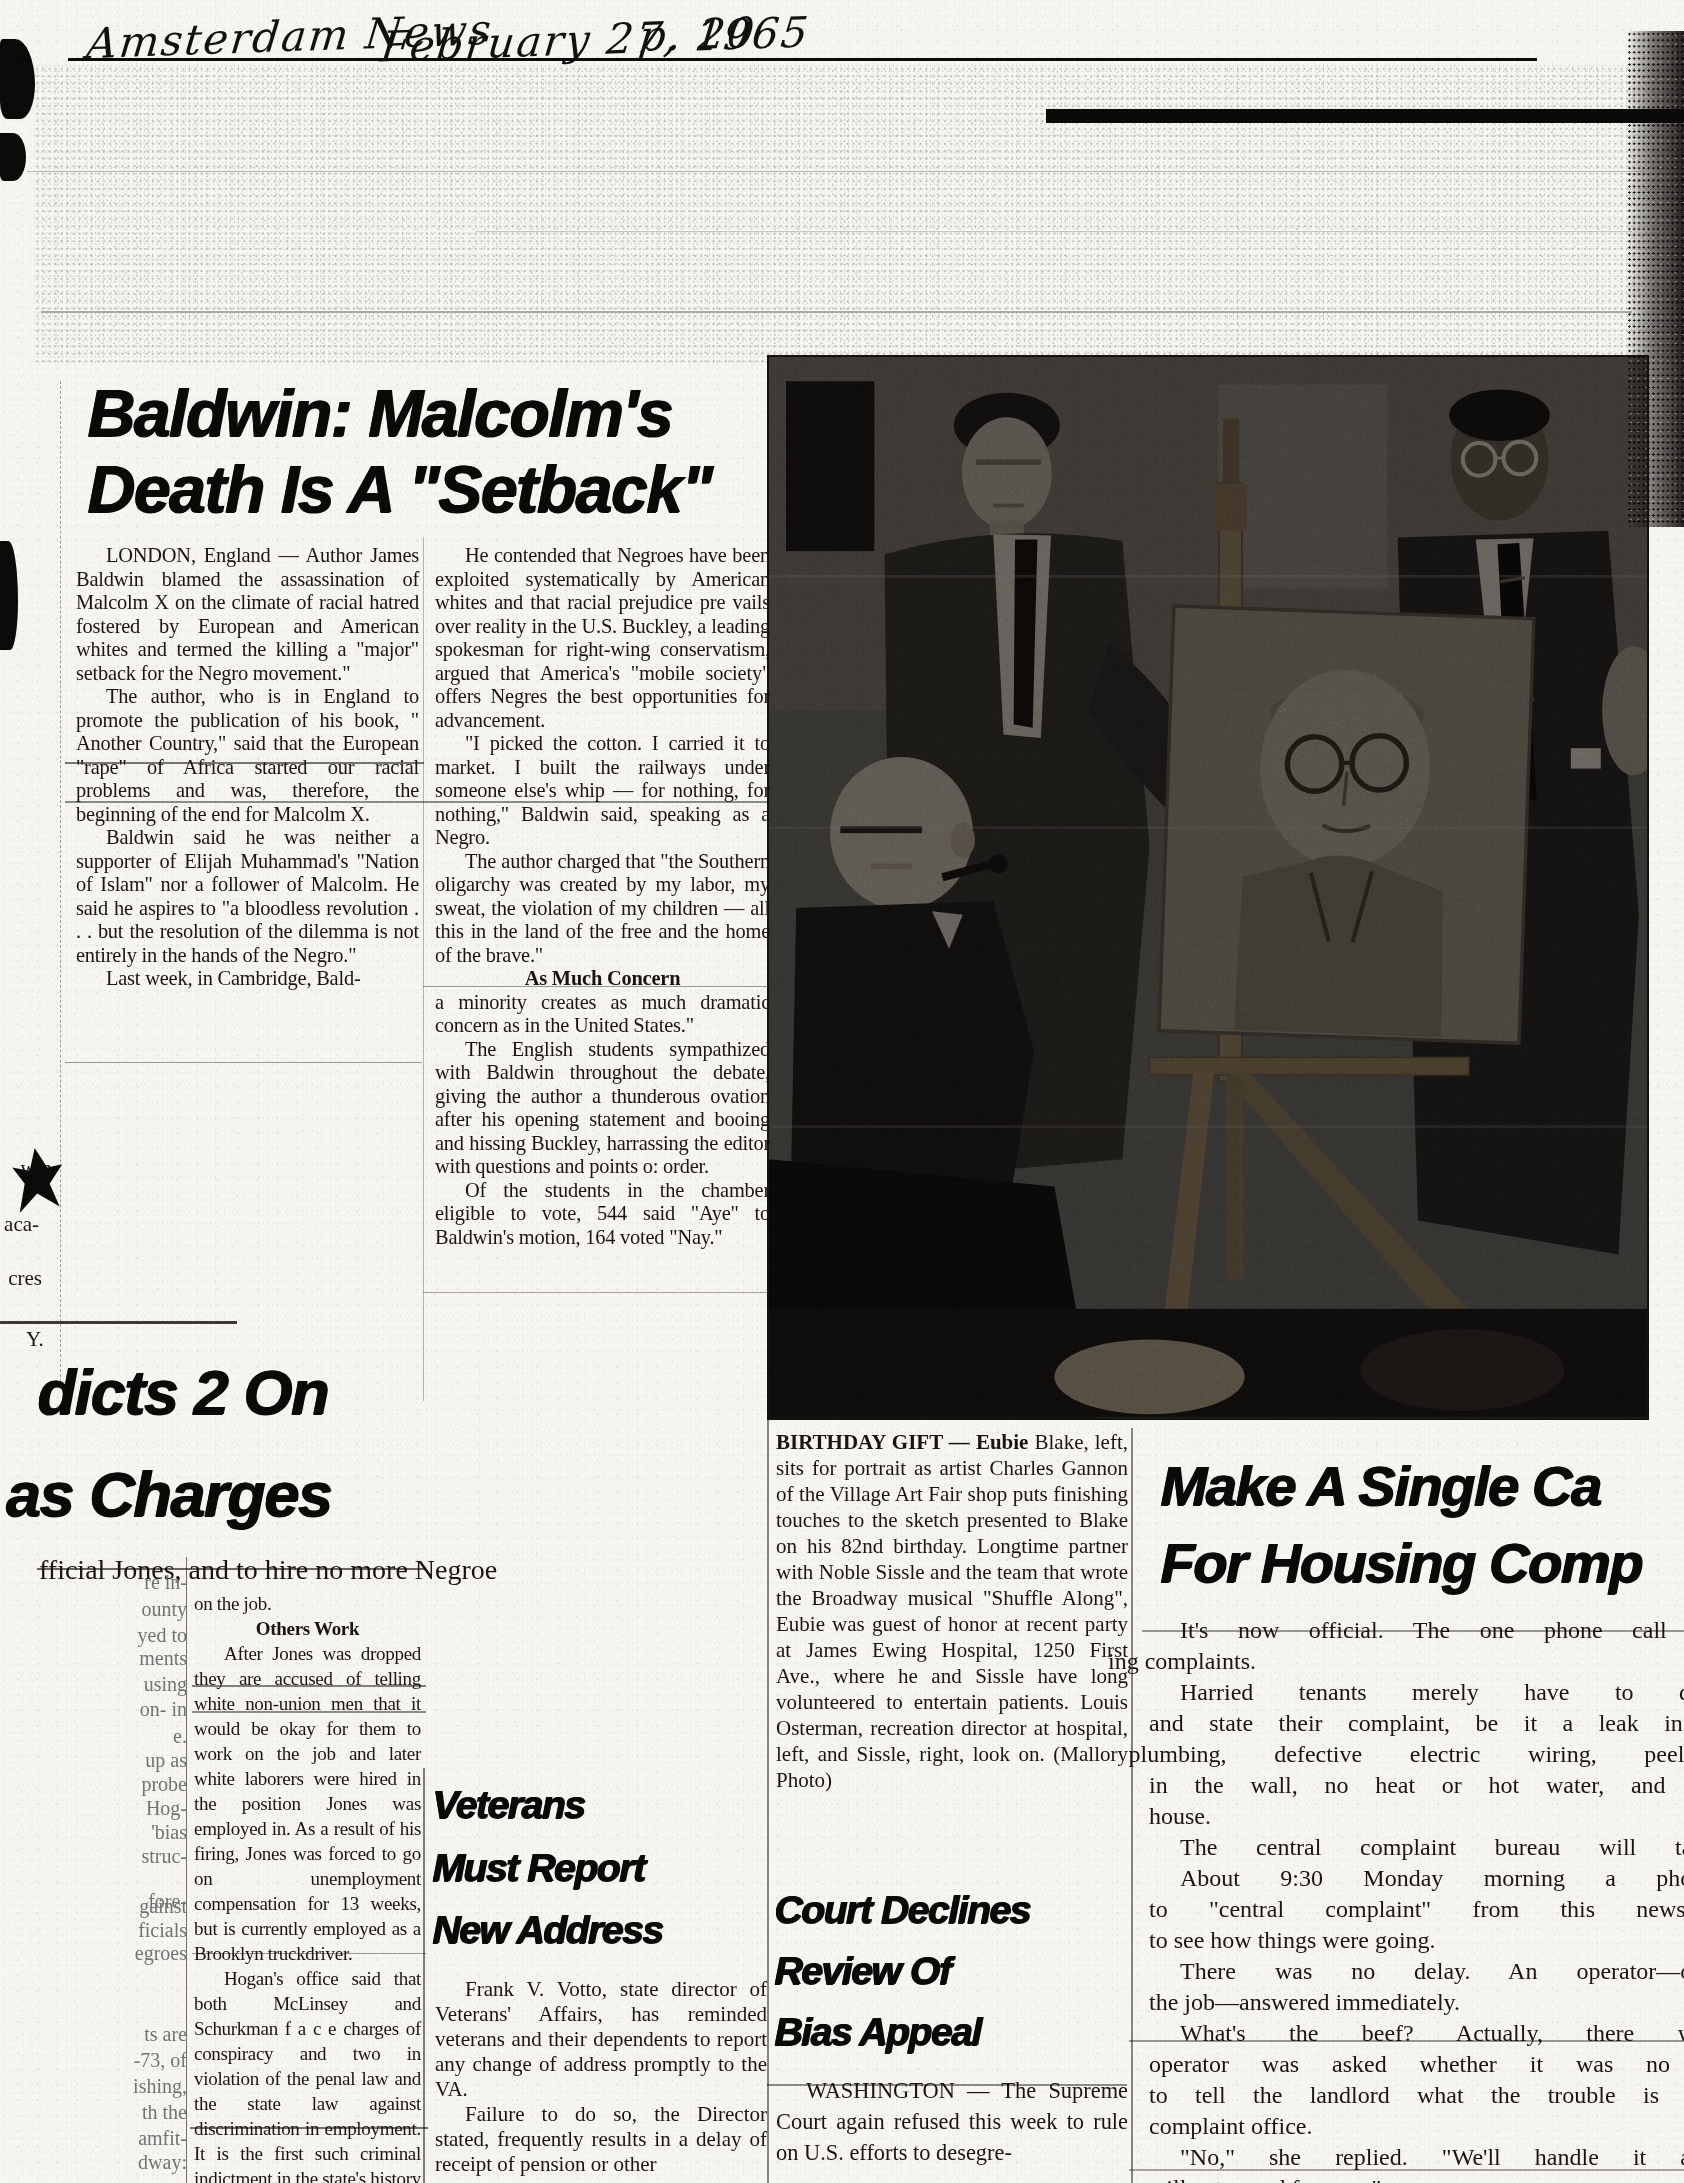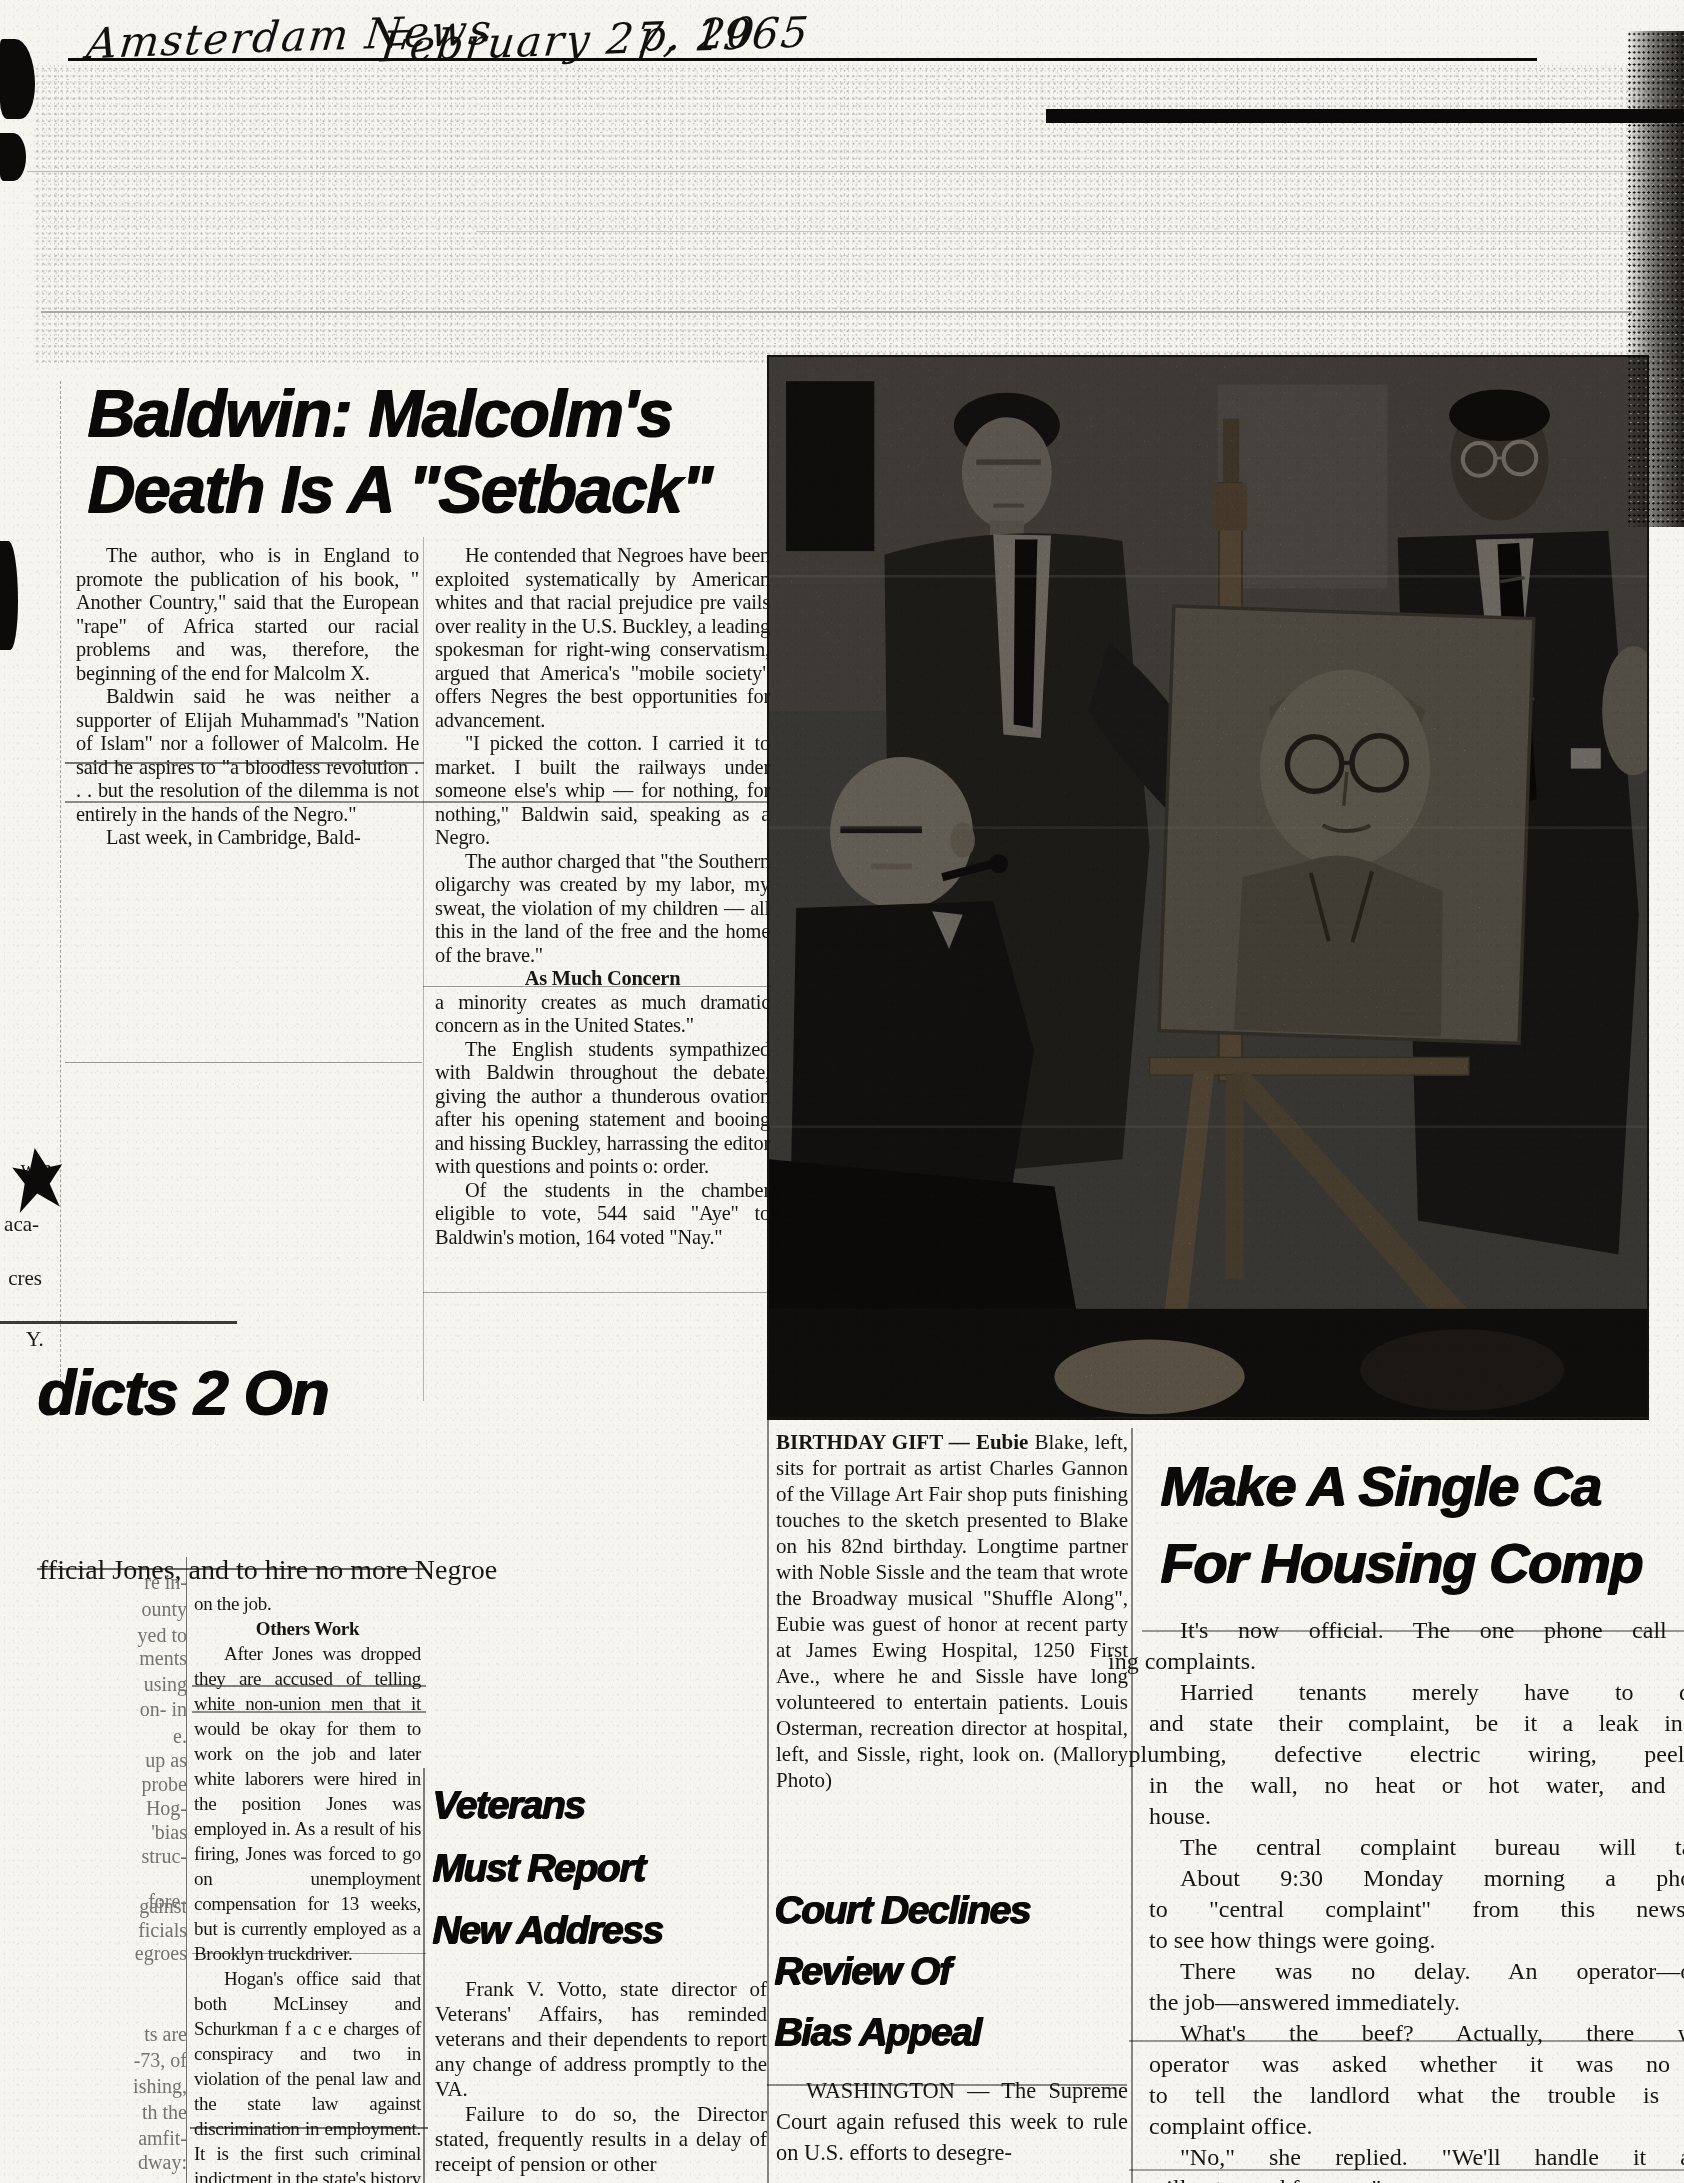--- a/index.html
+++ b/index.html
@@ -105,20 +105,21 @@
   <div class="vrule" style="left:186px;top:1557px;width:1.4px;height:626px;opacity:.6;"></div>
   <div class="vrule" style="left:423px;top:537px;width:1.4px;height:864px;opacity:.3;"></div>
   <div class="vrule" style="left:423px;top:1768px;width:2px;height:415px;opacity:.55;"></div>
   <div class="vrule" style="left:767px;top:1416px;width:2px;height:768px;opacity:.5;"></div>
   <div class="vrule" style="left:1131px;top:1428px;width:2px;height:755px;opacity:.5;"></div>
 
   <div class="head h-baldwin" style="left:87px;top:375px;">Baldwin: Malcolm's</div>
   <div class="head h-baldwin" style="left:87px;top:451px;">Death Is A "Setback"</div>
 
   <div class="col bald" style="left:76px;top:544px;">
+    <p>LONDON, England — Author James Baldwin blamed the assassination of Malcolm X on the climate of racial hatred fostered by European and American whites and termed the killing a "major" setback for the Negro movement."</p>
     <p>The author, who is in England to promote the publication of his book, " Another Country," said that the European "rape" of Africa started our racial problems and was, therefore, the beginning of the end for Malcolm X.</p>
     <p>Baldwin said he was neither a supporter of Elijah Muhammad's "Nation of Islam" nor a follower of Malcolm. He said he aspires to "a bloodless revolution . . . but the resolution of the dilemma is not entirely in the hands of the Negro."</p>
     <p>Last week, in Cambridge, Bald-</p>
   </div>
 
   <div class="col bald" style="left:435px;top:544px;width:335px;">
     <p>He contended that Negroes have been exploited systematically by American whites and that racial prejudice pre vails over reality in the U.S. Buckley, a leading spokesman for right-wing conservatism, argued that America's "mobile society" offers Negres the best opportunities for advancement.</p>
     <p>"I picked the cotton. I carried it to market. I built the railways under someone else's whip — for nothing, for nothing," Baldwin said, speaking as a Negro.</p>
     <p>The author charged that "the Southern oligarchy was created by my labor, my sweat, the violation of my children — all this in the land of the free and the home of the brave."</p>
     <p class="subhead">As Much Concern</p>
@@ -206,20 +207,21 @@
       <rect y="1130" width="1292" height="4" fill="#d8d2c4" opacity=".2"></rect>
       <rect width="1292" height="1560" filter="url(#grain)" opacity=".5"></rect>
     </svg>
   </div>
 
   <div class="col cap" style="left:776px;top:1429px;">
     <p class="noind"><b>BIRTHDAY GIFT — Eubie</b> <span>Blake, left, sits for portrait as artist Charles Gannon of the Village Art Fair shop puts finishing touches to the sketch presented to Blake on his 82nd birthday. Longtime partner with Noble Sissle and the team that wrote the Broadway musical "Shuffle Along", Eubie was guest of honor at recent party at James Ewing Hospital, 1250 First Ave., where he and Sissle have long volunteered to entertain patients. Louis Osterman, recreation director at hospital, left, and Sissle, right, look on.</span> <span>(Mallory Photo)</span></p>
   </div>
 
   <div class="head h-indict" style="left:37px;top:1356px;">dicts 2 On</div>
+  <div class="head h-indict" style="left:5.4px;top:1458px;">as Charges</div>
   <div class="hang">fficial Jones, and to hire no more Negroe</div>
 
   <div class="col indict-col" style="left:194px;top:1591px;">
     <p class="noind">on the job.</p>
     <p class="subhead">Others Work</p>
     <p>After Jones was dropped they are accused of telling white non-union men that it would be okay for them to work on the job and later white laborers were hired in the position Jones was employed in. As a result of his firing, Jones was forced to go on unemployment compensation for 13 weeks, but is currently employed as a Brooklyn truckdriver.</p>
     <p>Hogan's office said that both McLinsey and Schurkman f a c e charges of conspiracy and two in violation of the penal law and the state law against discrimination in employment. It is the first such criminal indictment in the state's history and believed to be the first in the nation using specific sections of fair employment laws.</p>
   </div>
 
   <div class="mfrag" style="top:1571px;">re in-</div>

